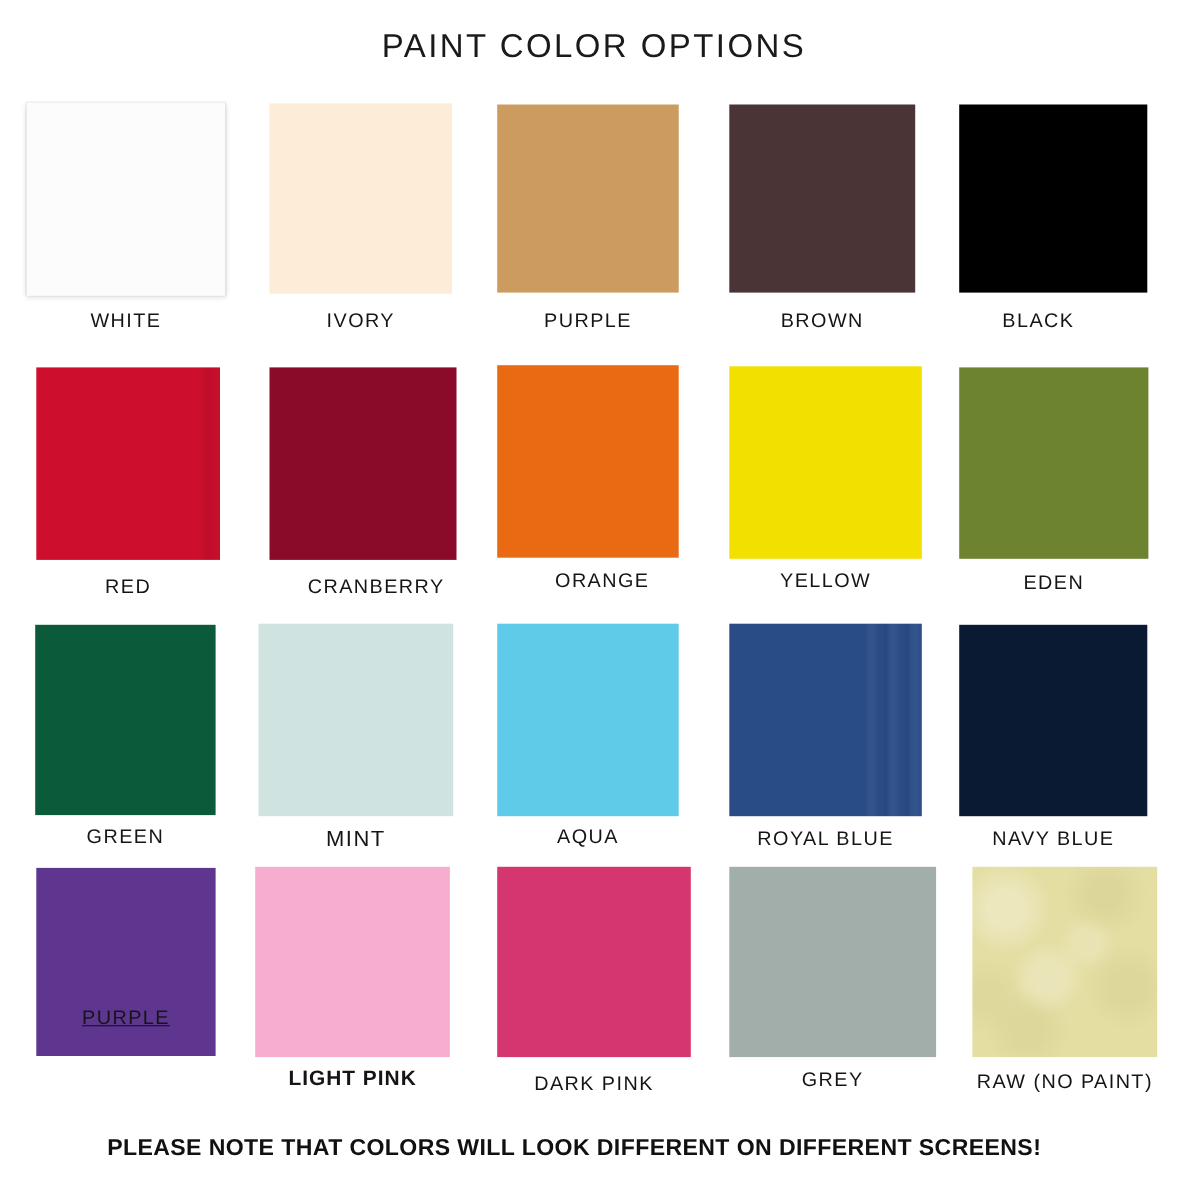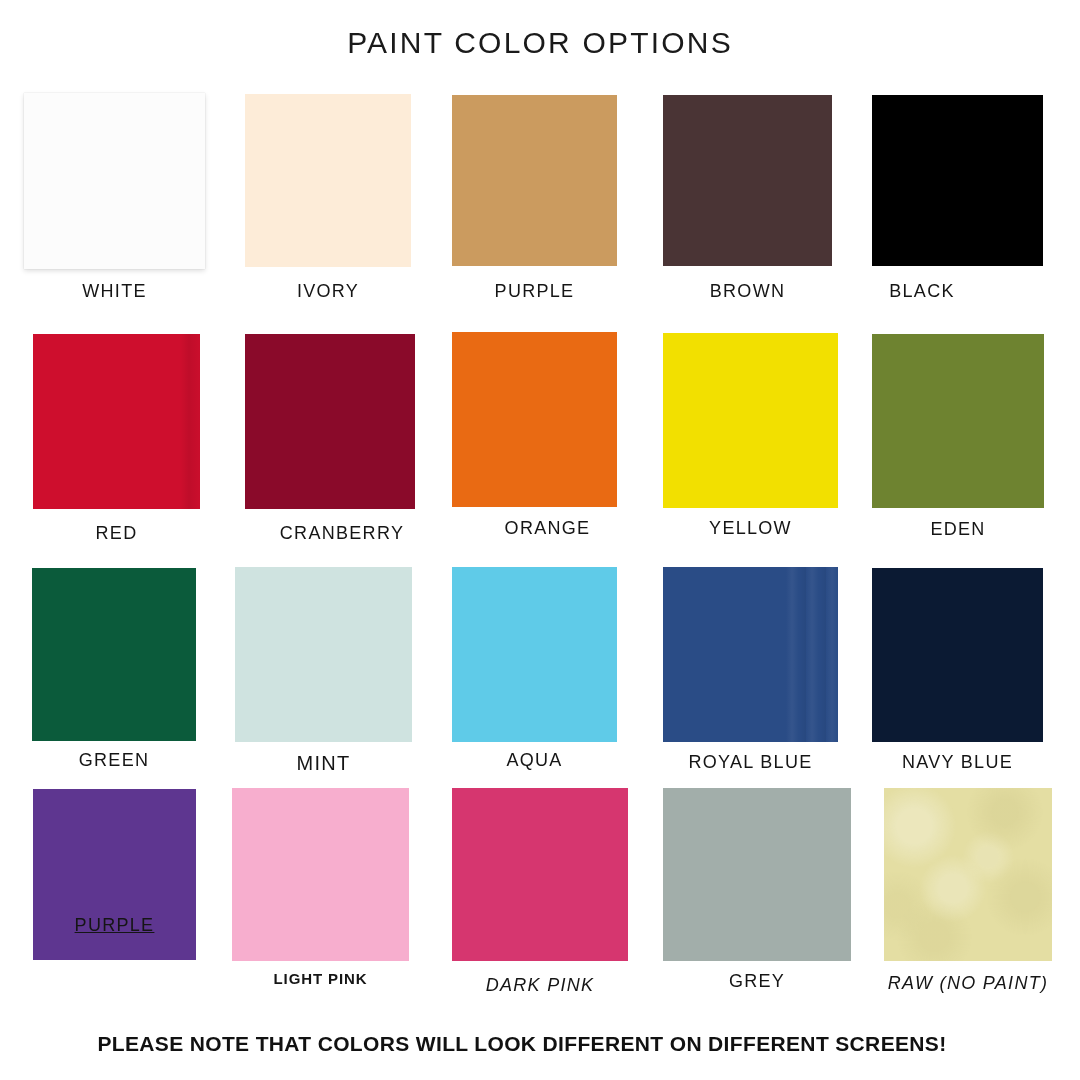--- a/index.html
+++ b/index.html
@@ -102,21 +102,21 @@
       <div class="swatch-chip" style="width: 165px; height: 171px; background: rgb(203, 155, 95);"></div>
     </div>
     <div class="swatch-label" style="font-size: 18px; left: 534.5px; top: 281px; position: absolute;">PURPLE</div>
     <div class="swatch-cell" style="left: 663px; top: 95px; width: 169px; height: 171px;">
       <div class="swatch-chip" style="width: 169px; height: 171px; background: rgb(74, 52, 53);"></div>
     </div>
     <div class="swatch-label" style="font-size: 18px; left: 747.5px; top: 281px; position: absolute;">BROWN</div>
     <div class="swatch-cell" style="left: 872px; top: 95px; width: 171px; height: 171px;">
       <div class="swatch-chip" style="width: 171px; height: 171px; background: rgb(0, 0, 0);"></div>
     </div>
-    <div class="swatch-label" style="font-size: 18px; left: 922px; top: 281px; position: absolute;">BLACK</div>
+    <div class="swatch-label" style="font-size: 18px; left: 944px; top: 281px; position: absolute;">BLACK</div>
     <div class="swatch-cell" style="left: 33px; top: 334px; width: 167px; height: 175px;">
       <div class="swatch-chip" style="width: 167px; height: 175px; background: rgb(206, 14, 45);">
         <div class="sheen" style="right: 0px; width: 12%; background: linear-gradient(90deg, rgba(255, 255, 255, 0) 0%, rgba(0, 0, 0, 0.07) 45%, rgba(0, 0, 0, 0.02) 100%);"></div>
       </div>
     </div>
     <div class="swatch-label" style="font-size: 18px; left: 116.5px; top: 523px; position: absolute;">RED</div>
     <div class="swatch-cell" style="left: 245px; top: 334px; width: 170px; height: 175px;">
       <div class="swatch-chip" style="width: 170px; height: 175px; background: rgb(138, 10, 42);"></div>
     </div>
     <div class="swatch-label" style="font-size: 18px; left: 330px; top: 523px; position: absolute; margin-left: 12px;">CRANBERRY</div>
@@ -154,30 +154,30 @@
       <div class="swatch-chip" style="width: 171px; height: 174px; background: rgb(11, 26, 51);"></div>
     </div>
     <div class="swatch-label" style="font-size: 18px; left: 957.5px; top: 752px; position: absolute;">NAVY BLUE</div>
     <div class="swatch-cell" style="left: 33px; top: 789px; width: 163px; height: 171px;">
       <div class="swatch-chip" style="width: 163px; height: 171px; background: rgb(94, 54, 144);"></div>
     </div>
     <div class="swatch-label" style="font-size: 18px; left: 114.5px; top: 915px; position: absolute; text-decoration: underline;">PURPLE</div>
     <div class="swatch-cell" style="left: 232px; top: 788px; width: 177px; height: 173px;">
       <div class="swatch-chip" style="width: 177px; height: 173px; background: rgb(247, 174, 206);"></div>
     </div>
-    <div class="swatch-label bold" style="font-size: 15px; left: 320.5px; top: 970px; position: absolute;">LIGHT PINK</div>
+    <div class="swatch-label bold" style="font-size: 19px; left: 320.5px; top: 970px; position: absolute;">LIGHT PINK</div>
     <div class="swatch-cell" style="left: 452px; top: 788px; width: 176px; height: 173px;">
       <div class="swatch-chip" style="width: 176px; height: 173px; background: rgb(214, 54, 111);"></div>
     </div>
-    <div class="swatch-label" style="font-size: 18px; left: 540px; top: 975px; position: absolute; font-style: italic;">DARK PINK</div>
+    <div class="swatch-label" style="font-size: 18px; left: 540px; top: 975px; position: absolute;">DARK PINK</div>
     <div class="swatch-cell" style="left: 663px; top: 788px; width: 188px; height: 173px;">
       <div class="swatch-chip" style="width: 188px; height: 173px; background: rgb(162, 174, 170);"></div>
     </div>
     <div class="swatch-label" style="font-size: 18px; left: 757px; top: 971px; position: absolute;">GREY</div>
     <div class="swatch-cell" style="left: 884px; top: 788px; width: 168px; height: 173px;">
       <div class="swatch-chip" style="width: 168px; height: 173px; background: rgb(228, 222, 163);">
         <div style="position: absolute; inset: 0px; opacity: 0.5; background: radial-gradient(circle at 18% 22%, rgba(255, 255, 255, 0.55) 0px, rgba(255, 255, 255, 0.55) 9%, rgba(255, 255, 255, 0) 22%), radial-gradient(circle at 72% 14%, rgba(160, 150, 80, 0.22) 0px, rgba(160, 150, 80, 0.22) 7%, rgba(160, 150, 80, 0) 20%), radial-gradient(circle at 41% 58%, rgba(255, 255, 255, 0.45) 0px, rgba(255, 255, 255, 0.45) 10%, rgba(255, 255, 255, 0) 24%), radial-gradient(circle at 84% 63%, rgba(160, 150, 80, 0.2) 0px, rgba(160, 150, 80, 0.2) 8%, rgba(160, 150, 80, 0) 22%), radial-gradient(circle at 30% 86%, rgba(160, 150, 80, 0.18) 0px, rgba(160, 150, 80, 0.18) 8%, rgba(160, 150, 80, 0) 20%), radial-gradient(circle at 62% 40%, rgba(255, 255, 255, 0.35) 0px, rgba(255, 255, 255, 0.35) 7%, rgba(255, 255, 255, 0) 18%), radial-gradient(circle at 8% 68%, rgba(160, 150, 80, 0.16) 0px, rgba(160, 150, 80, 0.16) 6%, rgba(160, 150, 80, 0) 18%);"></div>
       </div>
     </div>
-    <div class="swatch-label" style="font-size: 18px; left: 968px; top: 973px; position: absolute; font-style: italic;">RAW (NO PAINT)</div>
+    <div class="swatch-label" style="font-size: 18px; left: 968px; top: 973px; position: absolute;">RAW (NO PAINT)</div>
   </div>
 
 <div id="footer-note">PLEASE NOTE THAT COLORS WILL LOOK DIFFERENT ON DIFFERENT SCREENS!</div>
 
 </body></html>

